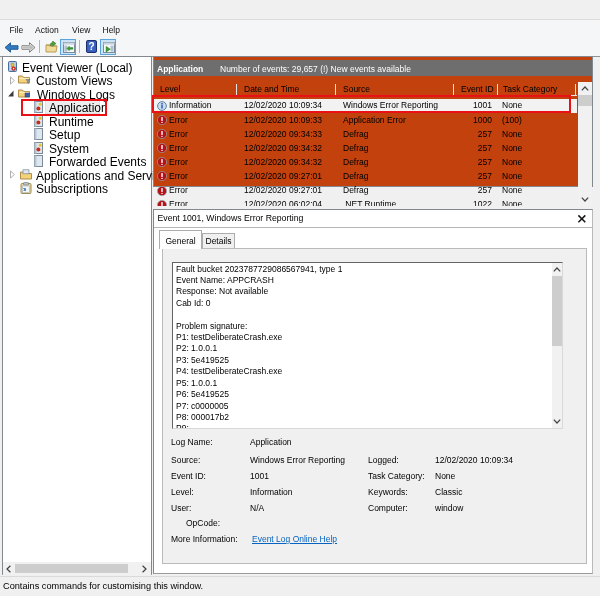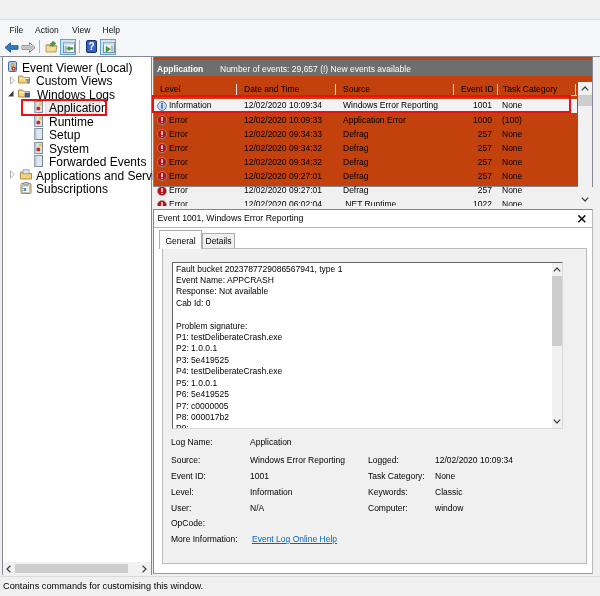--- a/index.html
+++ b/index.html
@@ -444,21 +444,21 @@
         <span style="left:214px">Keywords:</span>
         <span style="left:281px">Classic</span>
       </div>
     <div class="fld" style="top:293px">
         <span style="left:17px">User:</span>
         <span style="left:96px">N/A</span>
         <span style="left:214px">Computer:</span>
         <span style="left:281px">window</span>
       </div>
     <div class="fld" style="top:308px">
-        <span style="left:17px">OpCode:</span>
+        <span style="left:32px">OpCode:</span>
       </div>
     <div class="fld" style="top:324px">
         <span style="left:17px">More Information:</span>
         <span style="left:98px"><a class="link">Event Log Online Help</a></span>
       </div>
   </div>
   <div id="status">
       <div style="position:absolute;left:3px;top:4px">Contains commands for customising this window.</div>
     </div>
   <div class="redbox" style="left:21px;top:99px;width:86px;height:17px"></div>

